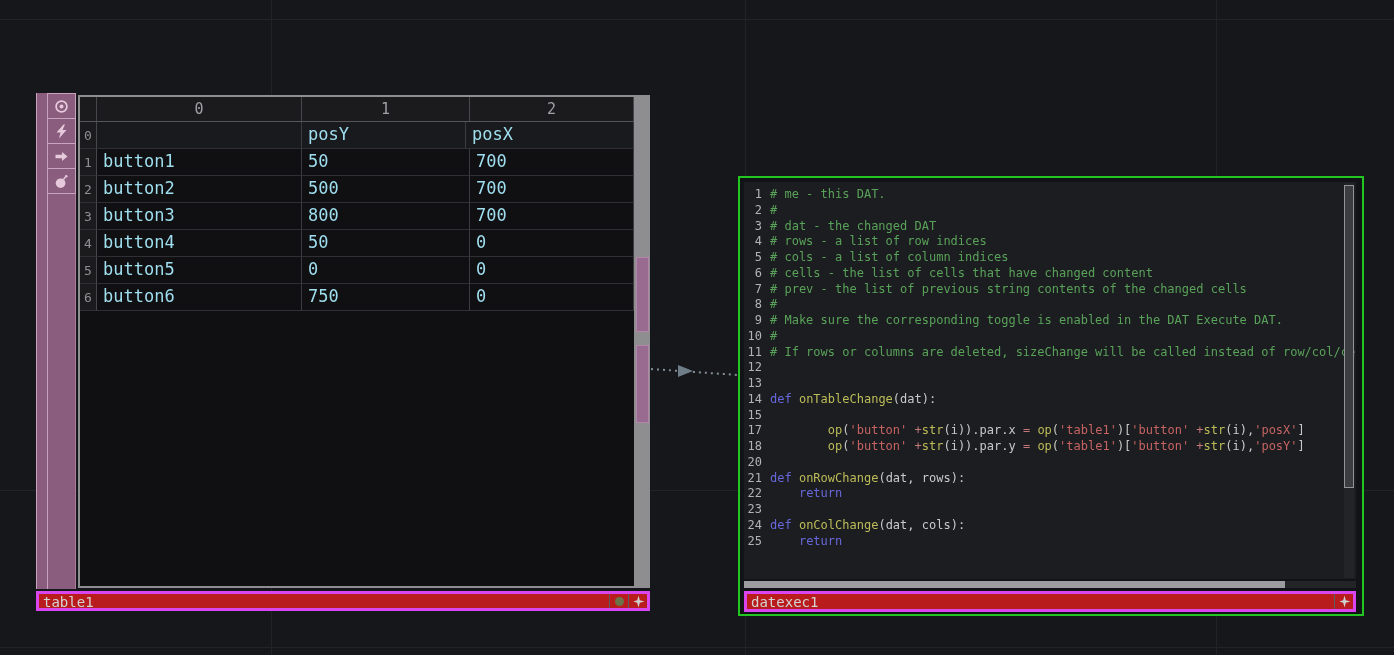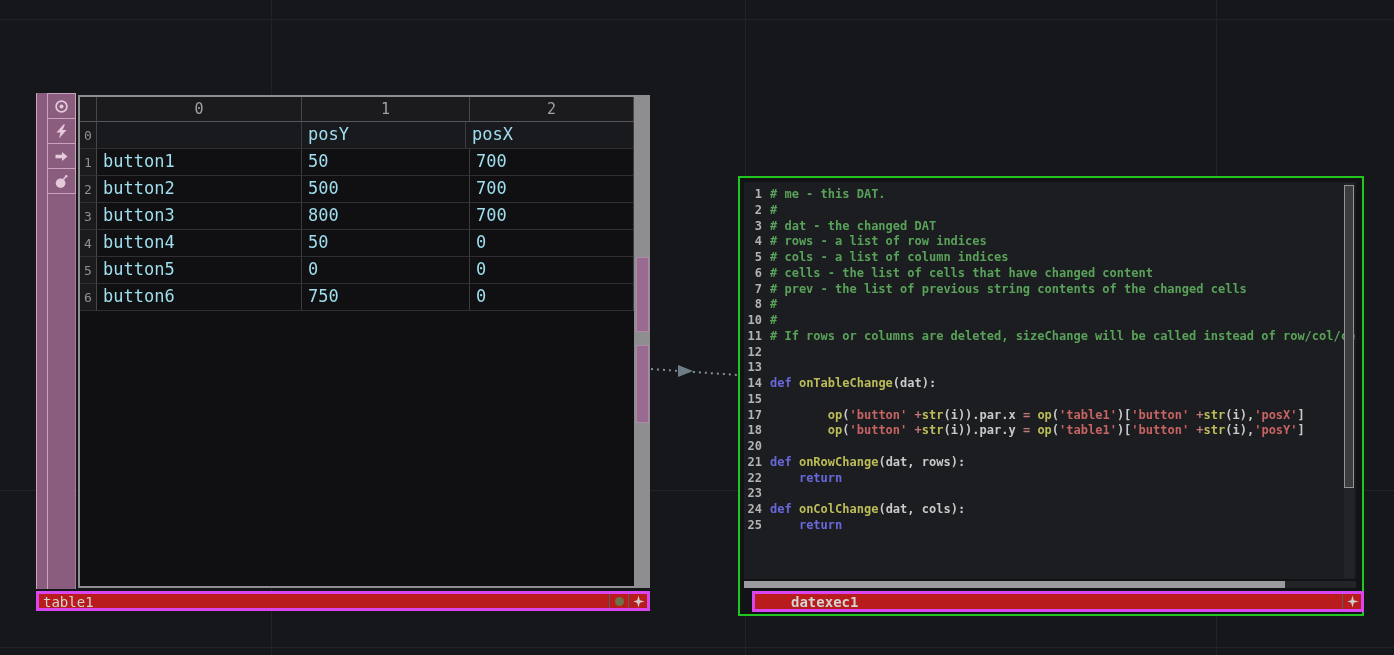--- a/index.html
+++ b/index.html
@@ -57,35 +57,35 @@
     display:flex;background:#b91c1c;border:3px solid #d946ef;box-sizing:border-box;
     color:#d4d4d6;font-size:14px;line-height:17px;z-index:2;justify-content:flex-end;
   }
   .namefield{flex:1;padding-left:4px;overflow:hidden;white-space:pre;}
   .nbbox{width:19px;border-left:1px solid #5c5c60;box-sizing:border-box;display:flex;align-items:center;justify-content:center;}
   .statusdot{width:9px;height:9px;border-radius:50%;background:#6b7448;}
 
   
   .codenode{
     left:738px;top:176px;width:626px;height:440px;z-index:2;
-    border:2px solid #21c621;background:#121316;box-sizing:border-box;font-weight:bold;
+    border:2px solid #21c621;background:#121316;box-sizing:border-box;
   }
   .codearea{
     position:absolute;left:4px;top:4px;width:612px;height:397px;
     background:#1c1d20;overflow:hidden;padding-top:5px;box-sizing:border-box;
   }
   .cline{height:15.75px;white-space:pre;font-size:12px;color:#c9c9c9;}
   .ln{display:inline-block;width:18px;margin-right:8px;text-align:right;color:#b3b3b3;}
   .tk-c{color:#59a259;} .tk-k{color:#6868dc;} .tk-f{color:#bcbc58;}
   .tk-s{color:#c66363;text-align:center;} .tk-o{color:#c47878;} .tk-p{color:#c9c9c9;}
   .vscroll{position:absolute;left:604px;top:5px;width:10px;height:395px;background:#232428;}
   .vthumb{position:absolute;left:0;top:2px;width:10px;height:303px;background:#3c3d41;border:1px solid #939395;box-sizing:border-box;}
   .hscroll{position:absolute;left:4px;top:403px;width:612px;height:7px;background:#232428;}
   .hthumb{position:absolute;left:0;top:0;width:541px;height:7px;background:#9c9c9e;}
-  .codenode .namebar{position:absolute;left:12px;top:413px;width:612px;height:21px;padding-left:32px;}
+  .codenode .namebar{position:absolute;left:4px;top:413px;width:612px;height:21px;}
 
   .tnamebar{left:36px;top:591px;width:614px;height:20px;}
   .wiresvg{left:648px;top:360px;z-index:1;}
 </style>
 </head>
 <body>
 
 <div id="canvas">
 
   <div class="gridline gv" style="left:271px"></div>
@@ -205,20 +205,21 @@
     <div class="codearea">
       <div>
           <div class="cline"><span class="ln">1</span><span class="tk-c"># me - this DAT.</span></div>
           <div class="cline"><span class="ln">2</span><span class="tk-c">#</span></div>
           <div class="cline"><span class="ln">3</span><span class="tk-c"># dat - the changed DAT</span></div>
           <div class="cline"><span class="ln">4</span><span class="tk-c"># rows - a list of row indices</span></div>
           <div class="cline"><span class="ln">5</span><span class="tk-c"># cols - a list of column indices</span></div>
           <div class="cline"><span class="ln">6</span><span class="tk-c"># cells - the list of cells that have changed content</span></div>
           <div class="cline"><span class="ln">7</span><span class="tk-c"># prev - the list of previous string contents of the changed cells</span></div>
           <div class="cline"><span class="ln">8</span><span class="tk-c">#</span></div>
+          <div class="cline"><span class="ln">9</span><span class="tk-c"># Make sure the corresponding toggle is enabled in the DAT Execute DAT.</span></div>
           <div class="cline"><span class="ln">10</span><span class="tk-c">#</span></div>
           <div class="cline"><span class="ln">11</span><span class="tk-c"># If rows or columns are deleted, sizeChange will be called instead of row/col/ce</span></div>
           <div class="cline"><span class="ln">12</span></div>
           <div class="cline"><span class="ln">13</span></div>
           <div class="cline"><span class="ln">14</span><span class="tk-k">def</span><span class="tk-p"> </span><span class="tk-f">onTableChange</span><span class="tk-p">(dat):</span></div>
           <div class="cline"><span class="ln">15</span></div>
           <div class="cline"><span class="ln">17</span><span class="tk-p">        </span><span class="tk-f">op</span><span class="tk-p">(</span><span class="tk-s">'button'</span><span class="tk-p"> </span><span class="tk-o">+</span><span class="tk-f">str</span><span class="tk-p">(i)).par.x </span><span class="tk-o">=</span><span class="tk-p"> </span><span class="tk-f">op</span><span class="tk-p">(</span><span class="tk-s">'table1'</span><span class="tk-p">)[</span><span class="tk-s">'button'</span><span class="tk-p"> </span><span class="tk-o">+</span><span class="tk-f">str</span><span class="tk-p">(i),</span><span class="tk-s">'posX'</span><span class="tk-p">]</span></div>
           <div class="cline"><span class="ln">18</span><span class="tk-p">        </span><span class="tk-f">op</span><span class="tk-p">(</span><span class="tk-s">'button'</span><span class="tk-p"> </span><span class="tk-o">+</span><span class="tk-f">str</span><span class="tk-p">(i)).par.y </span><span class="tk-o">=</span><span class="tk-p"> </span><span class="tk-f">op</span><span class="tk-p">(</span><span class="tk-s">'table1'</span><span class="tk-p">)[</span><span class="tk-s">'button'</span><span class="tk-p"> </span><span class="tk-o">+</span><span class="tk-f">str</span><span class="tk-p">(i),</span><span class="tk-s">'posY'</span><span class="tk-p">]</span></div>
           <div class="cline"><span class="ln">20</span></div>
           <div class="cline"><span class="ln">21</span><span class="tk-k">def</span><span class="tk-p"> </span><span class="tk-f">onRowChange</span><span class="tk-p">(dat, rows):</span></div>

